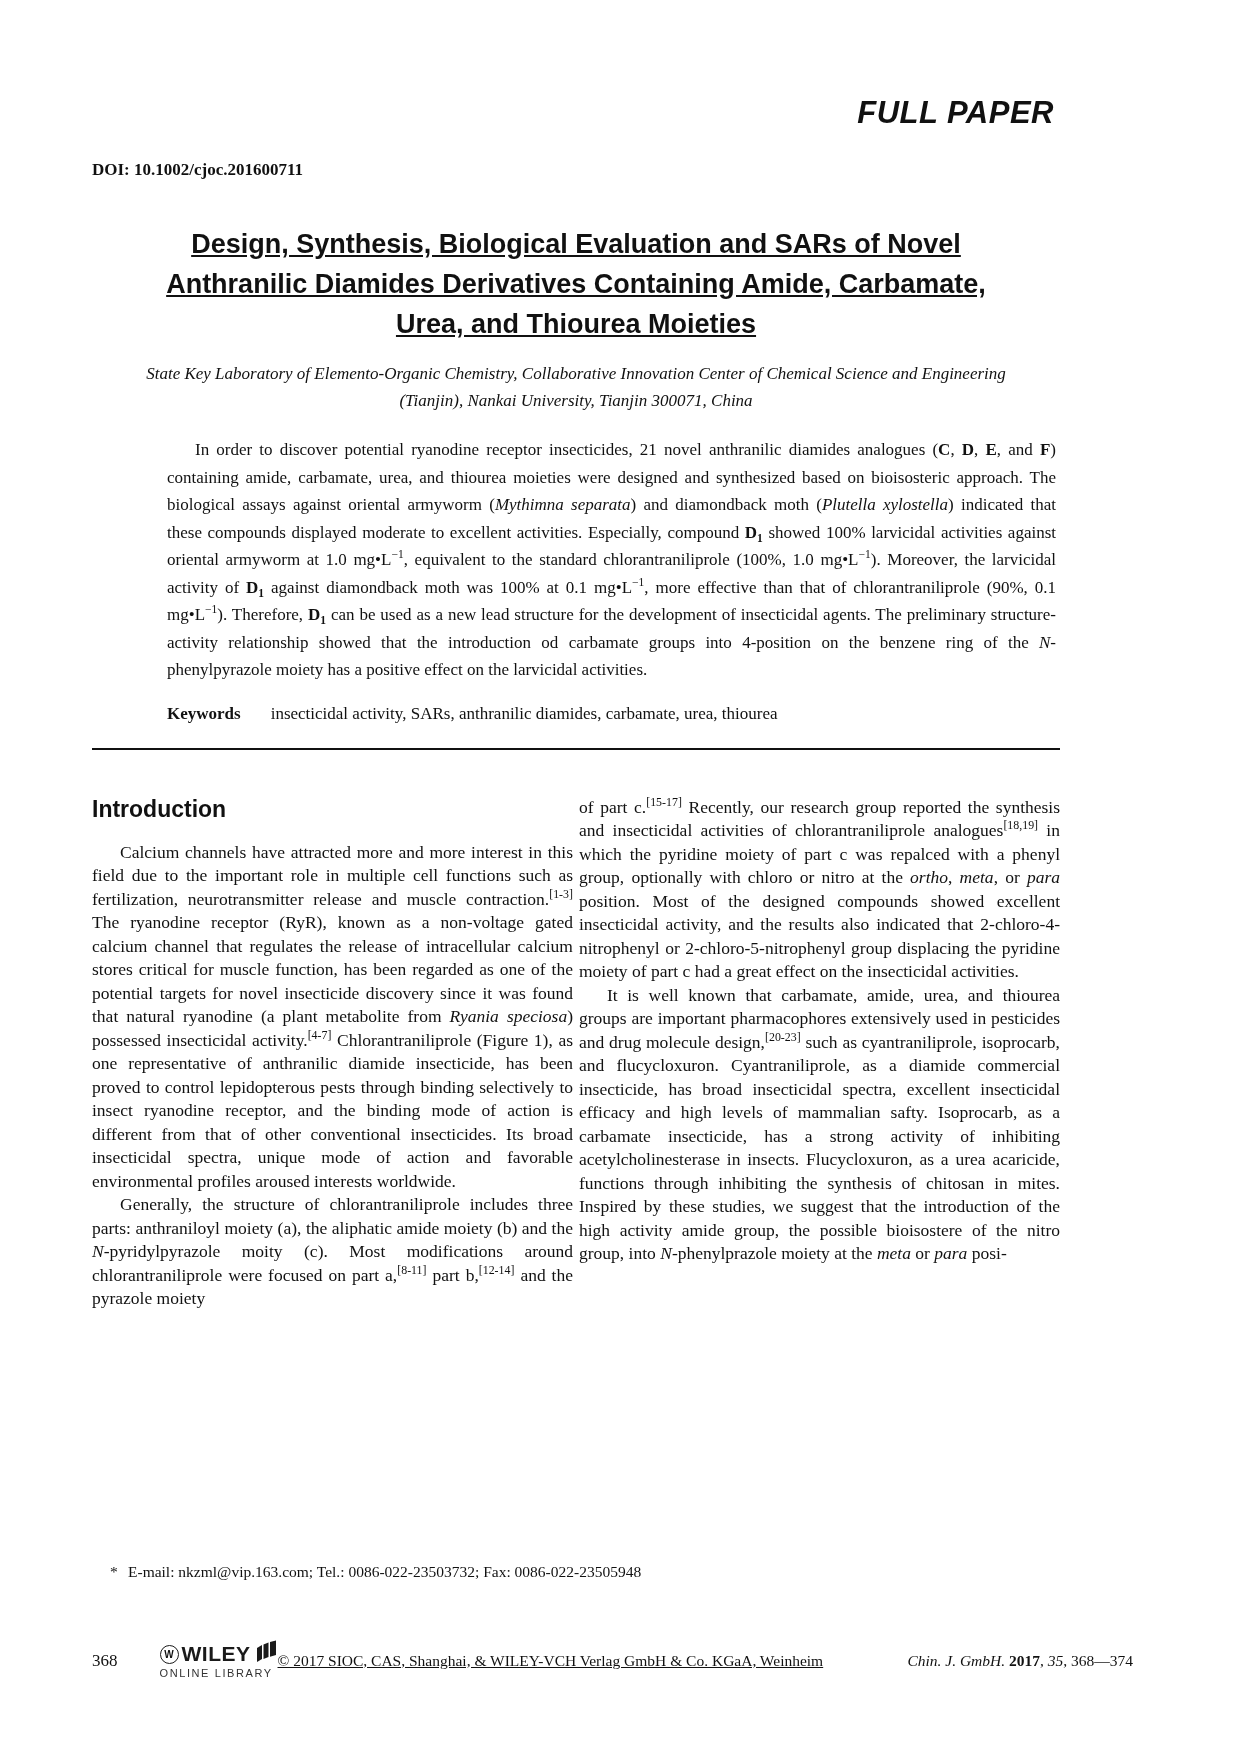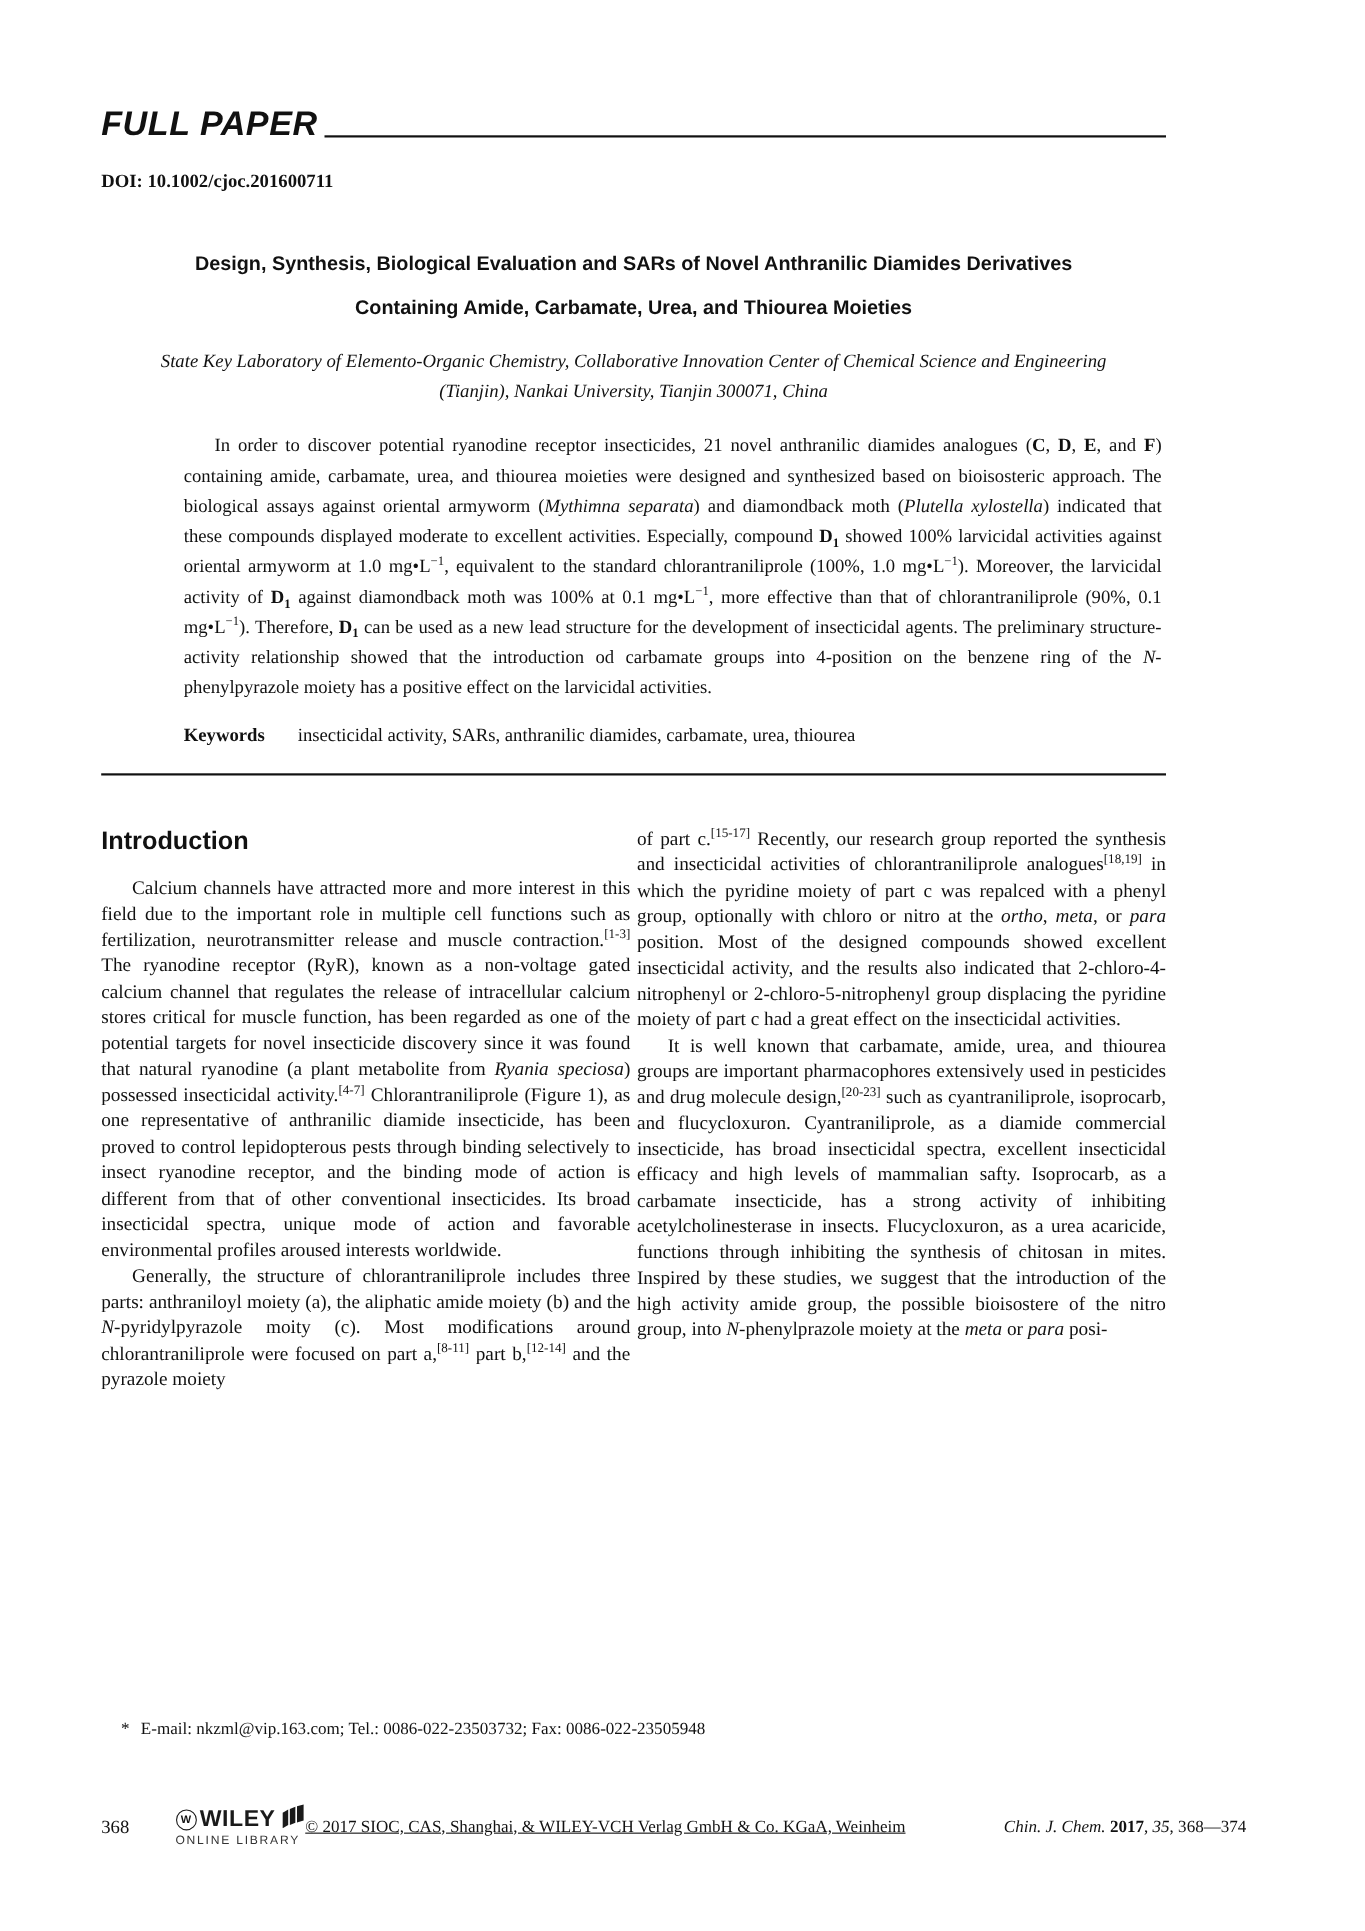--- a/index.html
+++ b/index.html
@@ -4,33 +4,33 @@
 <style>
   html,body { margin:0; padding:0; background:#ffffff; }
   .page {
     position:relative; width:1241px; height:1755px; background:#ffffff;
     font-family:"Liberation Serif", serif; color:#111;
     overflow:hidden;
   }
   .content { margin-left:92px; width:968px; }
 
   
-  .masthead { padding-top:97px; display:flex; align-items:flex-end; }
+  .masthead { padding-top:97px; display:flex; align-items:flex-end;flex-direction:column; }
   .fp {
     font-family:"Liberation Sans", sans-serif; font-weight:bold; font-style:italic;
     font-size:31px; letter-spacing:0.5px; line-height:1; padding-right:6px;
   }
   .fp-rule { flex:1; border-bottom:2px solid #111; margin-bottom:3px; }
 
   .doi { margin-top:27px; font-weight:bold; font-size:17px; }
 
   .title {
     margin:44px auto 0 auto; max-width:830px; text-align:center;
     font-family:"Liberation Sans", sans-serif; font-weight:bold;
-    font-size:18px; line-height:40px;
+    font-size:27px; line-height:40px;text-decoration:underline;
   }
   .authors {
     margin:26px auto 0 auto; max-width:880px; text-align:center;
     font-family:"Liberation Sans", sans-serif; font-size:19px; line-height:31px;
   }
   .affiliation {
     margin:16px auto 0 auto; max-width:880px; text-align:center;
     font-style:italic; font-size:17px; line-height:27px;font-family:Liberation Serif, serif;
   }
 
@@ -146,15 +146,15 @@
         <span class="wname">WILEY</span>
         <svg class="books" width="24" height="22" viewBox="0 0 24 22" aria-hidden="true">
           <path d="M3 8 L8 5 L8 19 L3 22 Z" fill="#1a1a1a"></path>
           <path d="M9.5 4.5 L14.5 2.5 L14.5 17 L9.5 19 Z" fill="#1a1a1a"></path>
           <path d="M16 2 L22 0.5 L22 15 L16 16.8 Z" fill="#1a1a1a"></path>
         </svg>
       </div>
       <div class="wsub">ONLINE LIBRARY</div>
     </div>
     <span class="copyright">© 2017 SIOC, CAS, Shanghai, &amp; WILEY-VCH Verlag GmbH &amp; Co. KGaA, Weinheim</span>
-    <span class="citation"><i>Chin. J. Chem.</i> <b>2017</b>, <i>35</i>, 368—374</span>
+    <span class="citation"><i>Chin. J. GmbH.</i> <b>2017</b>, <i>35</i>, 368—374</span>
   </div>
 </div>
 
 </body></html>

